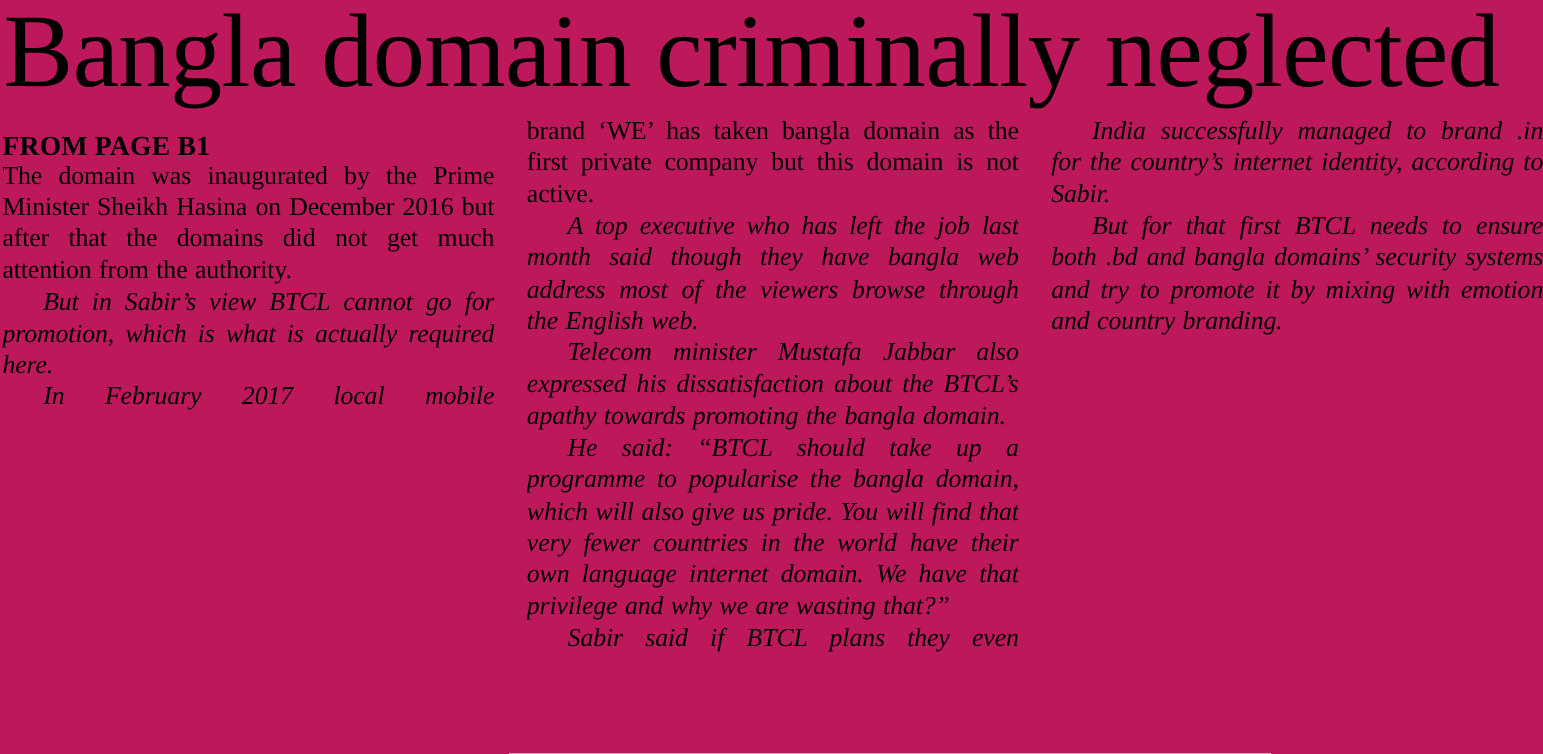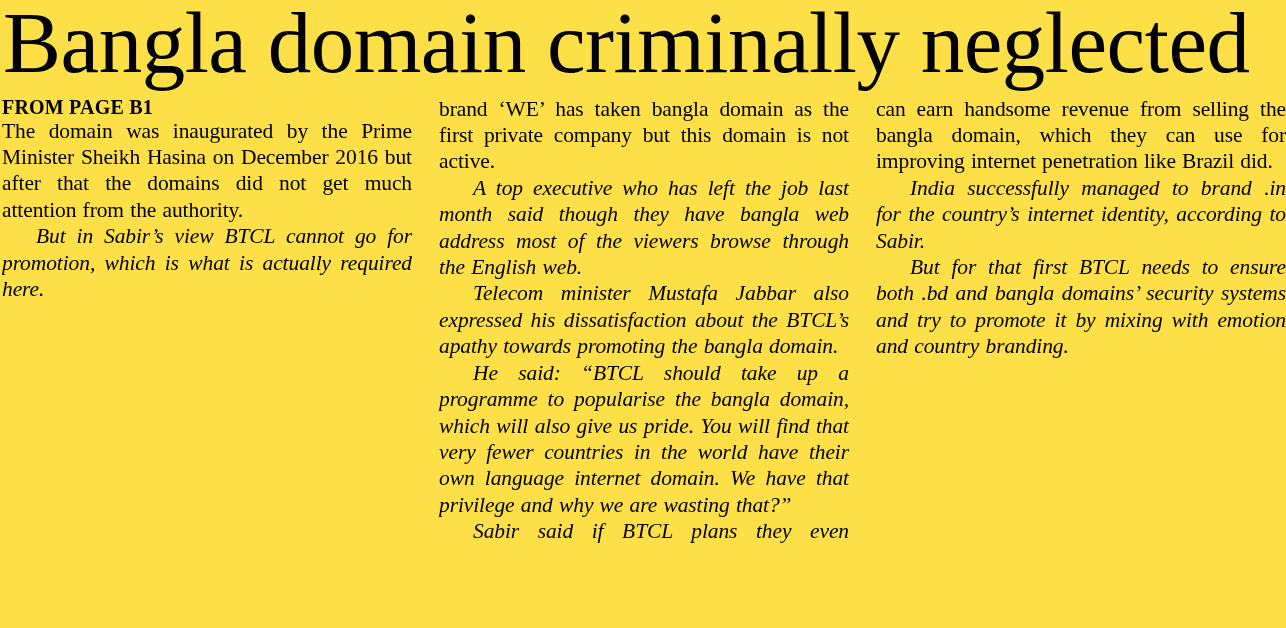--- a/index.html
+++ b/index.html
@@ -1,20 +1,20 @@
 <!DOCTYPE html>
 <html><head>
 <meta charset="utf-8">
 <style>
   html, body { margin: 0; padding: 0; background: #ffffff; }
   .page {
     position: relative;
     width: 1286px;
     height: 628px;
-    background: #fde047;
+    background: #be185d;
     color: #000000;
     overflow: hidden;
     font-family: "Liberation Serif", "DejaVu Serif", serif;
   }
   .headline {
     margin: 0;
     padding: 2px 0 0 3px;
     font-family: "Liberation Serif", "DejaVu Serif", serif;
     font-weight: normal;
     font-size: 87px;
@@ -32,24 +32,24 @@
     overflow: hidden;
   }
   .col {
     width: 410px;
     flex: 0 0 410px;
     overflow: hidden;
   }
   .kicker {
     font-family: "Liberation Serif", "DejaVu Serif", serif;
     font-weight: bold;
-    font-size: 20px;
+    font-size: 23px;
     line-height: 20px;
     letter-spacing: 0.2px;
-    margin: 1px 0 1px 0;
+    margin: 16px 0 1px 0;
   }
   .para {
     margin: 0;
     font-size: 21.5px;
     line-height: 26.4px;
     letter-spacing: -0.1px;
     text-align: justify;
     text-indent: 0;
     word-spacing: 1px;
   }
@@ -61,34 +61,34 @@
 
 <div class="page">
   <h1 class="headline">Bangla domain criminally neglected</h1>
 
   <div class="columns">
     <div class="col">
       <div class="kicker">FROM PAGE B1</div>
       <div>
           <p class="para">The domain was inaugurated by the Prime Minister Sheikh Hasina on December 2016 but after that the domains did not get much attention from the authority.</p>
           <p class="para indent">But in Sabir’s view BTCL cannot go for promotion, which is what is actually required here.</p>
+          <p class="para indent cont">In February 2017 local mobile</p>
         </div>
     </div>
 
     <div class="col">
       <div>
           <p class="para">brand ‘WE’ has taken bangla domain as the first private company but this domain is not active.</p>
           <p class="para indent">A top executive who has left the job last month said though they have bangla web address most of the viewers browse through the English web.</p>
           <p class="para indent">Telecom minister Mustafa Jabbar also expressed his dissatisfaction about the BTCL’s apathy towards promoting the bangla domain.</p>
           <p class="para indent">He said: “BTCL should take up a programme to popularise the bangla domain, which will also give us pride. You will find that very fewer countries in the world have their own language internet domain. We have that privilege and why we are wasting that?”</p>
           <p class="para indent cont">Sabir said if BTCL plans they even</p>
         </div>
     </div>
 
     <div class="col">
       <div>
-          <p class="para">can earn handsome revenue from selling the bangla domain, which they can use for improving internet penetration like Brazil did.</p>
           <p class="para indent">India successfully managed to brand .in for the country’s internet identity, according to Sabir.</p>
           <p class="para indent">But for that first BTCL needs to ensure both .bd and bangla domains’ security systems and try to promote it by mixing with emotion and country branding.</p>
         </div>
     </div>
   </div>
 </div>
 
 </body></html>

